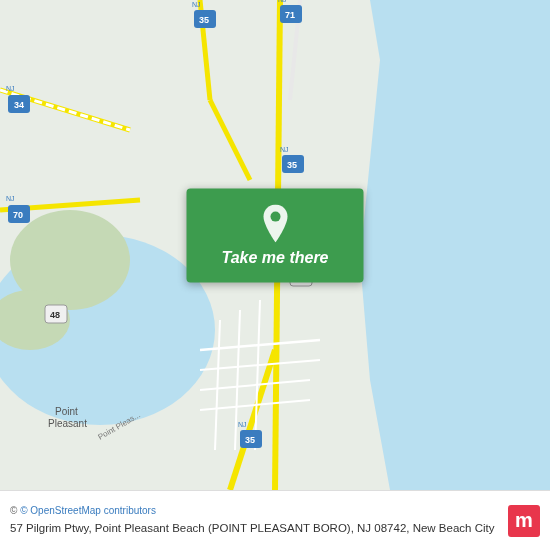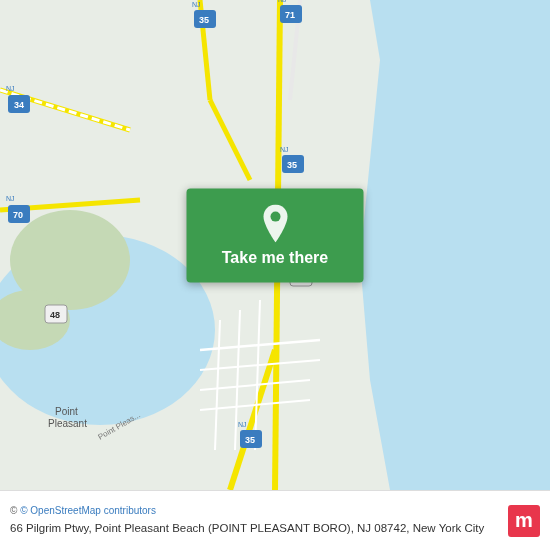--- a/index.html
+++ b/index.html
@@ -39,20 +39,21 @@
       padding: 16px 28px;
       font-size: 16px;
       font-weight: 600;
       cursor: pointer;
       display: flex;
       flex-direction: column;
       align-items: center;
       gap: 6px;
       min-width: 177px;
       box-shadow: 0 2px 8px rgba(0,0,0,0.3);
+      font-style: italic;
     }
 
     .pin-icon {
       width: 32px;
       height: 38px;
     }
 
     #footer {
       width: 550px;
       height: 60px;
@@ -187,20 +188,20 @@
     <span>Take me there</span>
   </button>
 </div>
 
 <div id="footer">
   <div id="footer-left">
     <div class="copyright">
       © <span style="color:#3a7cbf;cursor:pointer;">© OpenStreetMap contributors</span>
     </div>
     <div>
-      <span>66 Pilgrim Ptwy, Point Pleasant Beach (POINT PLEASANT BORO), NJ 08742,</span>
-      <span>New York City</span>
+      <span>57 Pilgrim Ptwy, Point Pleasant Beach (POINT PLEASANT BORO), NJ 08742,</span>
+      <span>New Beach City</span>
     </div>
   </div>
   <div id="moovit-logo">
     <div class="moovit-m">m</div>
   </div>
 </div>
 
 </body></html>

